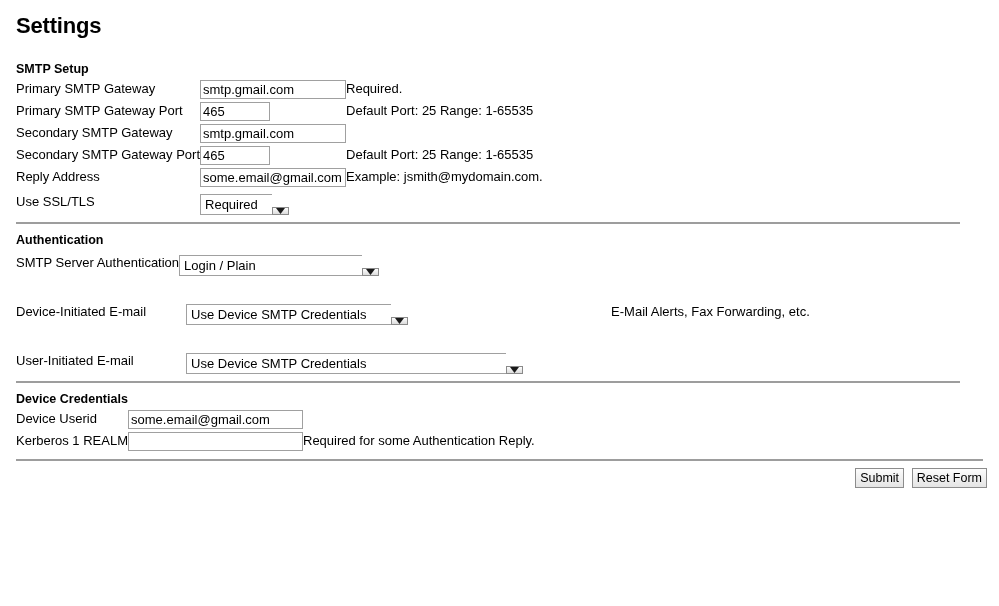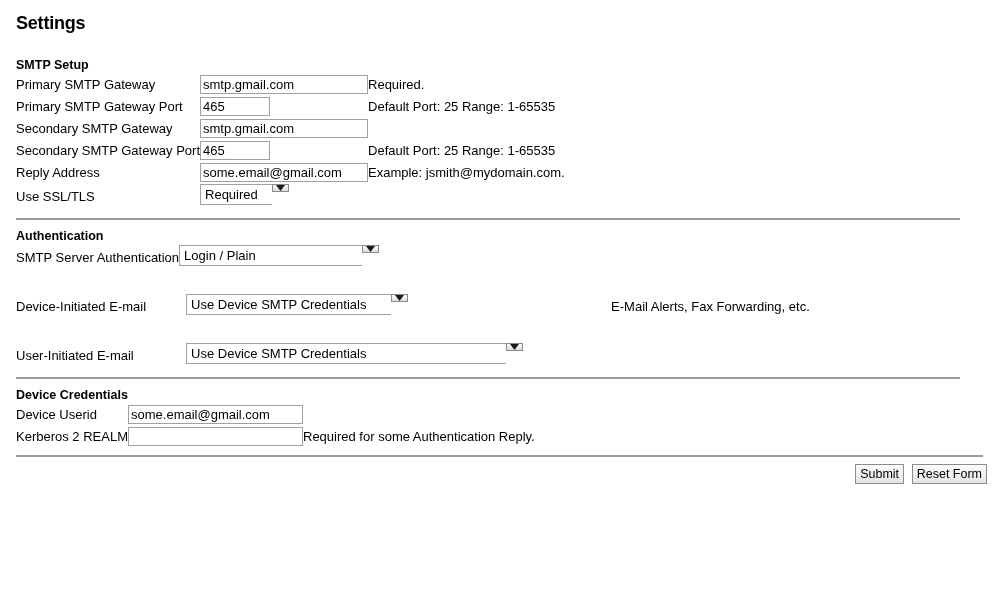--- a/index.html
+++ b/index.html
@@ -16,21 +16,21 @@
     overflow: hidden;
   }
   .page {
     position: relative;
     width: 999px;
     height: 606px;
     box-sizing: border-box;
     padding: 0 8px;
   }
   h1.page-title {
-    font-size: 18px;
+    font-size: 22px;
     font-weight: bold;
     margin: 14px 0 0 8px;
     letter-spacing: -0.2px;
     line-height: 1.1;
   }
 
   .section {
     margin-left: 8px;
   }
   .section-heading {
@@ -84,34 +84,34 @@
     font-size: 13px;
     line-height: 17px;
     color: #000;
     padding: 0 2px;
     display: inline-block;
     vertical-align: middle;
     overflow: hidden;
     text-overflow: clip;
     white-space: nowrap;
   }
-  .w-long { width: 168px; }
+  .w-long { width: 146px; }
   .w-short { width: 70px; }
   .w-cred { width: 175px; }
 
   .pwd {
     letter-spacing: 1px;
     font-size: 11px;
     line-height: 19px;
   }
 
   
   .sel {
     display: inline-flex;
-    align-items: flex-start;
+    align-items: flex-end;
     vertical-align: middle;
     height: 27px;
   }
   .sel .sel-text {
     box-sizing: border-box;
     border: 1px solid #a0a0a0;
     border-right: none;
     background: #ffffff;
     font-size: 13px;
     line-height: 19px;
@@ -306,21 +306,21 @@
     <table class="form">
       <tbody>
           <tr>
         <td class="label">Device Userid</td>
         <td>
           <span class="inp w-cred">some.email@gmail.com</span>
         </td>
         <td class="hint"></td>
       </tr>
       <tr>
-        <td class="label">Kerberos 2 REALM</td>
+        <td class="label">Kerberos 1 REALM</td>
         <td>
           <span class="inp w-cred"></span>
         </td>
         <td class="hint">Required for some Authentication Reply.</td>
       </tr>
     </tbody>
       </table>
   </div>
 
   <hr class="rule full">

